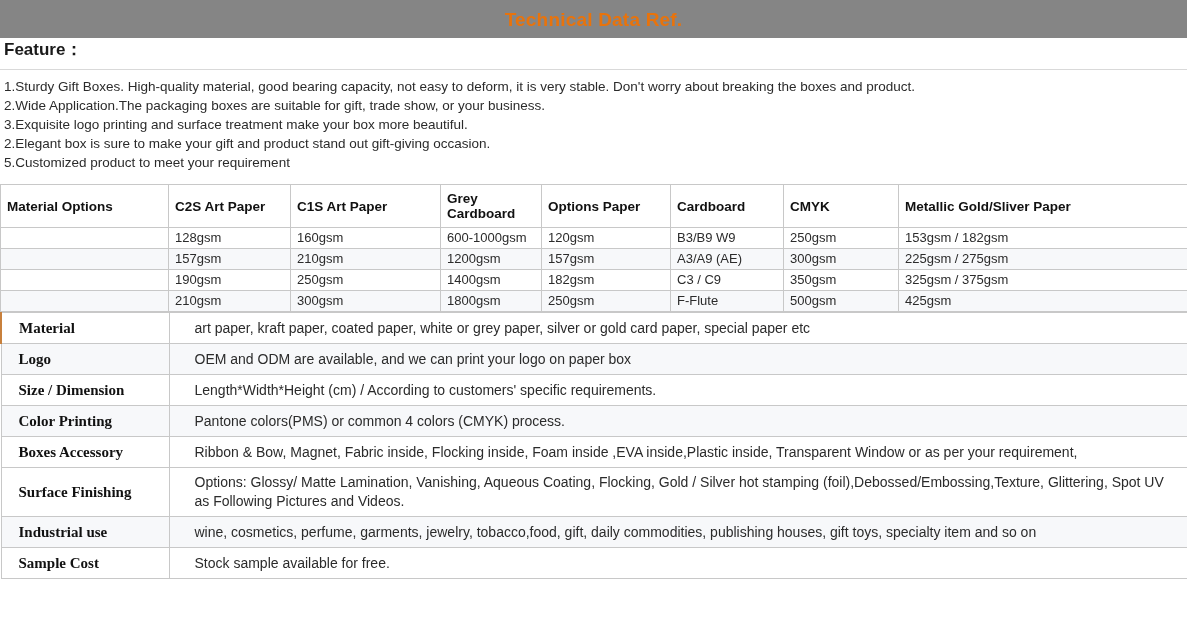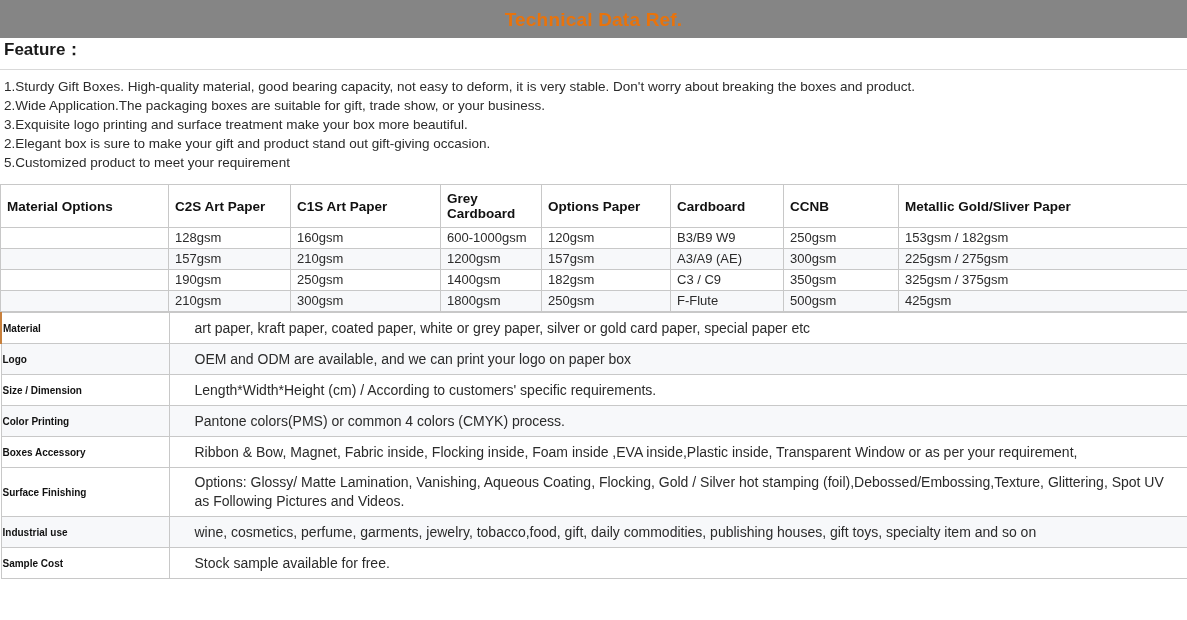--- a/index.html
+++ b/index.html
@@ -112,24 +112,25 @@
     line-height: 20px;
     background: #ffffff;
   }
   .mat-table tr.stripe td {
     background: #f7f8fa;
   }
 
   
   .spec-table td.spec-label {
     font-weight: bold;
-    font-size: 10px;
+    font-size: 15px;
     color: #111111;
     width: 168px;
-    padding-left: 1px;
+    padding-left: 17px;
+    font-family: Liberation Serif, serif;
   }
   .spec-table td.spec-value {
     font-size: 14px;
     color: #2b2b2b;
     padding-left: 25px;
     white-space: normal;
     line-height: 19px;
   }
   .spec-table tr.stripe td {
     background: #f7f8fa;
@@ -184,21 +185,21 @@
       <col style="width:289px">
     </colgroup>
     <thead>
       <tr>
         <th>Material Options</th>
         <th>C2S Art Paper</th>
         <th>C1S Art Paper</th>
         <th>Grey Cardboard</th>
         <th>Options Paper</th>
         <th>Cardboard</th>
-        <th>CCNB</th>
+        <th>CMYK</th>
         <th>Metallic Gold/Sliver Paper</th>
       </tr>
     </thead>
     <tbody>
       <tr>
         <td></td>
         <td>128gsm</td>
         <td>160gsm</td>
         <td>600-1000gsm</td>
         <td>120gsm</td>

